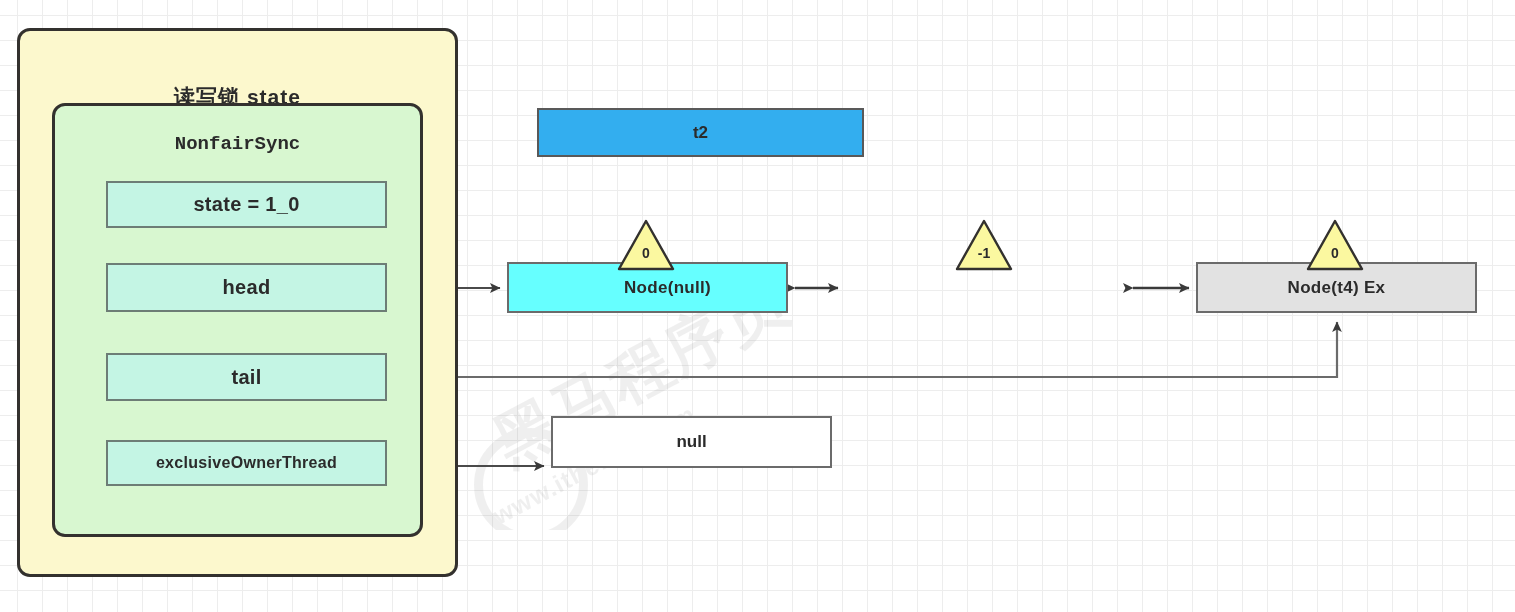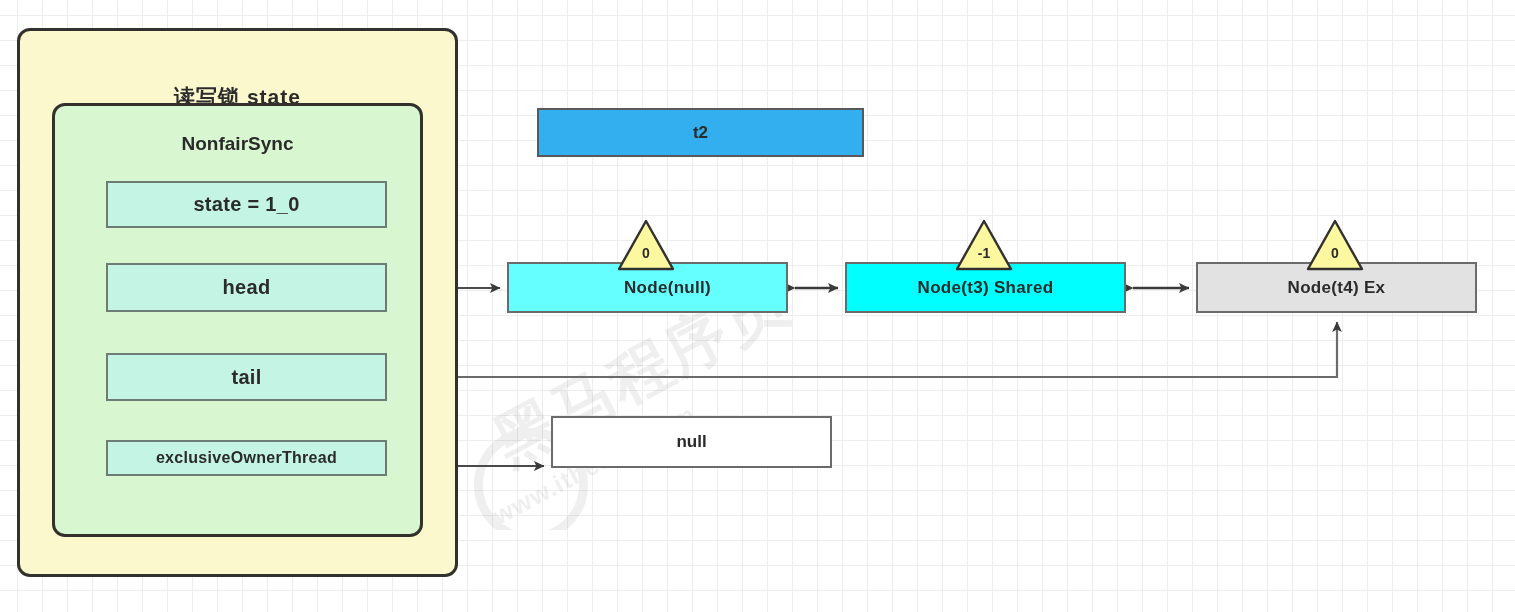--- a/index.html
+++ b/index.html
@@ -83,33 +83,33 @@
   .outer-title { top: 52px; font-size: 21px; letter-spacing: 1px; }
 
   
   .inner-panel {
     left: 52px; top: 103px; width: 371px; height: 434px;
     background: #d8f7d0;
     border: 3px solid #33312e;
     border-radius: 13px;
     display: block;
   }
-  .inner-title { top: 27px; font-size: 19px; }
+  .inner-title { top: 27px; font-size: 19px; font-family: Liberation Mono, monospace; }
 
   
   .field {
     background: #c4f5e4;
     border: 2px solid #6d7d76;
     font-size: 20px;
     letter-spacing: 0.3px;
   }
   .f-state { left: 106px; top: 181px; width: 281px; height: 47px; }
   .f-head  { left: 106px; top: 263px; width: 281px; height: 49px; }
   .f-tail  { left: 106px; top: 353px; width: 281px; height: 48px; }
-  .f-eot   { left: 106px; top: 440px; width: 281px; height: 36px; font-size: 16px; }
+  .f-eot   { left: 106px; top: 440px; width: 281px; height: 46px; font-size: 16px; }
 
   
   .thread-box {
     left: 537px; top: 108px; width: 327px; height: 49px;
     background: #33aeef;
     border: 2px solid #595959;
     font-size: 17px;
   }
   .node {
     border: 2px solid #6b6b6b;
@@ -219,23 +219,20 @@
     <span>exclusiveOwnerThread</span>
   </div>
 
   <div class="box thread-box">
     <span>t2</span>
   </div>
 
   <div class="box node node-head">
     <span>Node(null)</span>
   </div>
-  <div class="box node node-shared">
-    <span>Node(t3) Shared</span>
-  </div>
   <div class="box node node-ex">
     <span>Node(t4) Ex</span>
   </div>
 
   <div class="box null-box">
     <span>null</span>
   </div>
 
   <div class="ws-tri tri-1">
     <svg width="58" height="52" viewBox="0 0 58 52">

